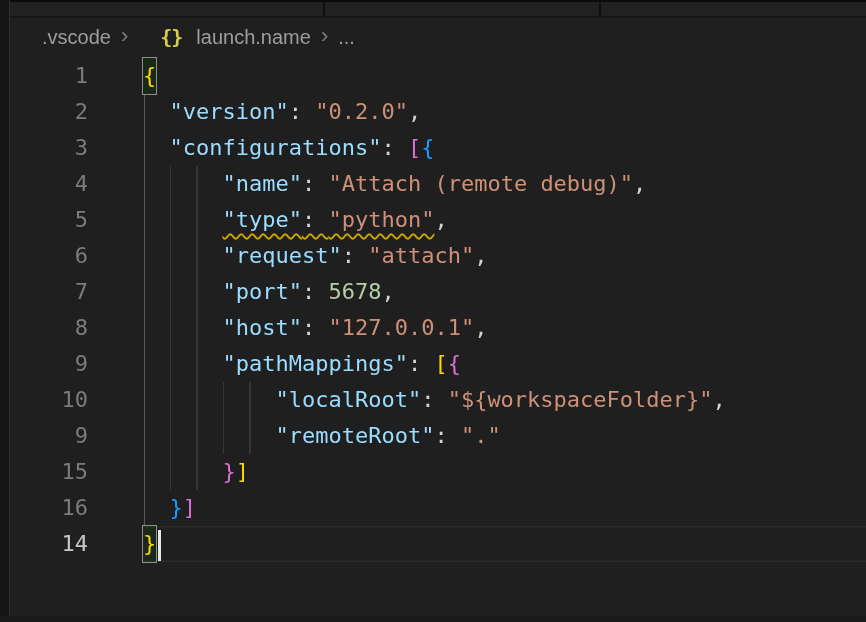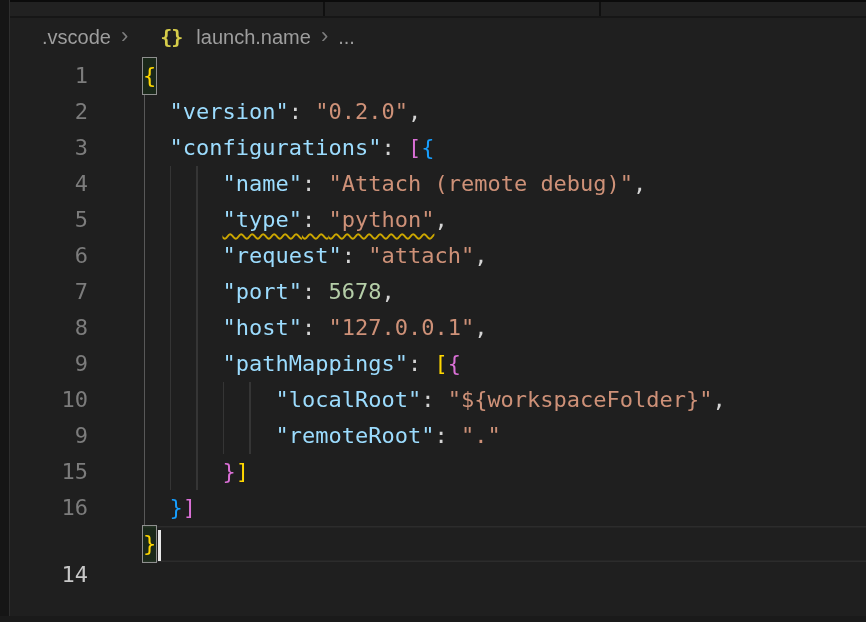--- a/index.html
+++ b/index.html
@@ -20,21 +20,21 @@
   .crumb{cursor:pointer;}
   .chev{color:#7d7d7d;font-size:22px;margin:0 10px;line-height:1;transform:translateY(-1px);}
   .ficon{font-family:"DejaVu Sans Mono",monospace;font-size:20px;font-weight:bold;
          margin-left:22px;margin-right:14px;letter-spacing:-1px;}
   
   .code{position:relative;padding-top:2px;font-family:"DejaVu Sans Mono",monospace;
         font-size:22px;line-height:36px;}
   .row{display:flex;height:36px;}
   .gutter{flex:none;box-sizing:border-box;width:133px;padding-right:55px;text-align:right;
           color:#7c7c7c;cursor:pointer;}
-  .row.current .gutter{color:#c8c8c8;margin-top:31px;}
+  .row.current .gutter{color:#c8c8c8;}
   .content{flex:1;position:relative;white-space:pre;cursor:text;}
   .row.current .content{box-shadow:inset 0 1.5px 0 #2c2c2c, inset 0 -1.5px 0 #2c2c2c;}
   .guide{position:absolute;top:0;bottom:0;width:1.5px;background:#353535;}
   .guide.active{background:#585858;}
   .tok{position:relative;z-index:1;}
   .bx{outline:1.5px solid #8f8f8f;outline-offset:0px;background:rgba(0,100,0,.14);
       padding:5px 0 6px;}
   .sq{text-decoration-line:underline;text-decoration-style:wavy;text-decoration-thickness:2px;
       text-underline-offset:6px;}
   .cursor{display:inline-block;width:2.5px;height:31px;background:#e8e8e8;

